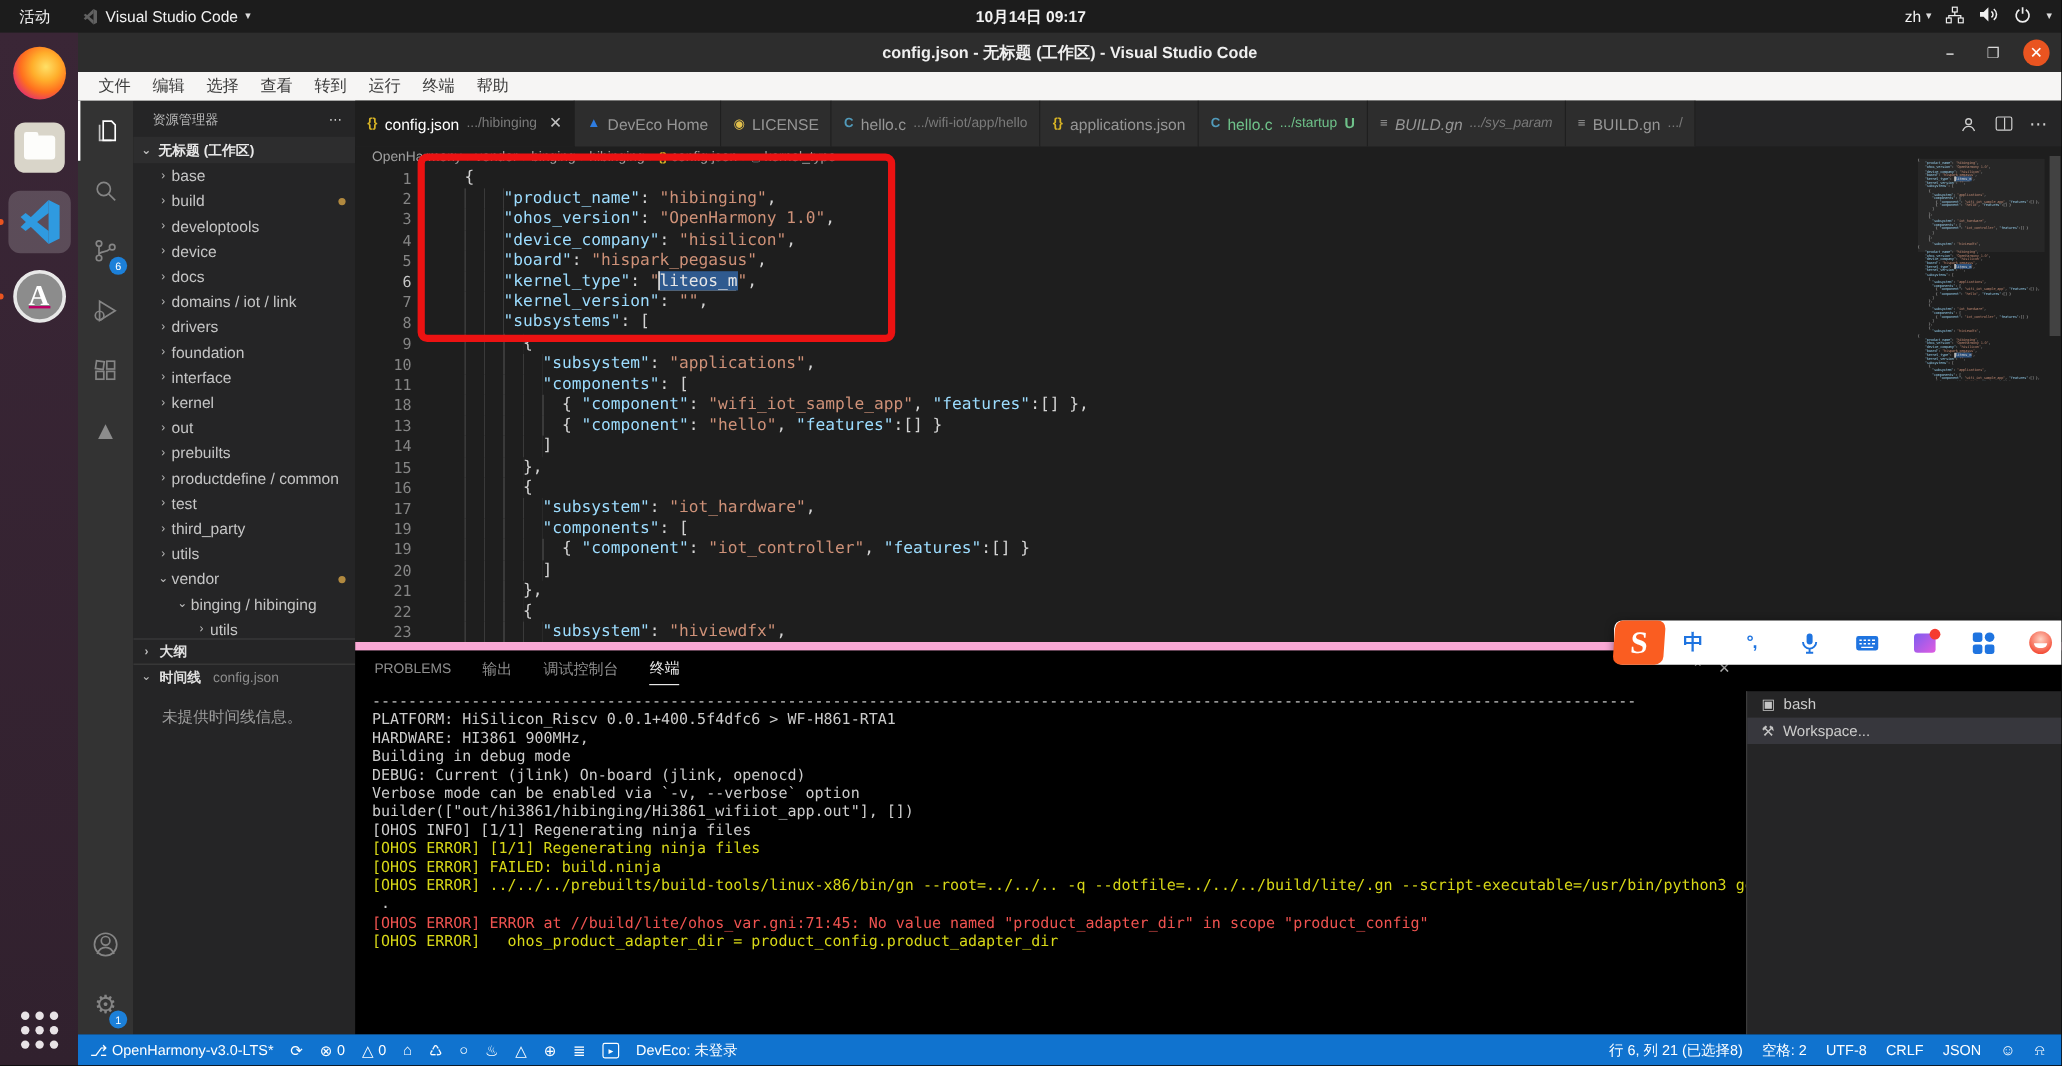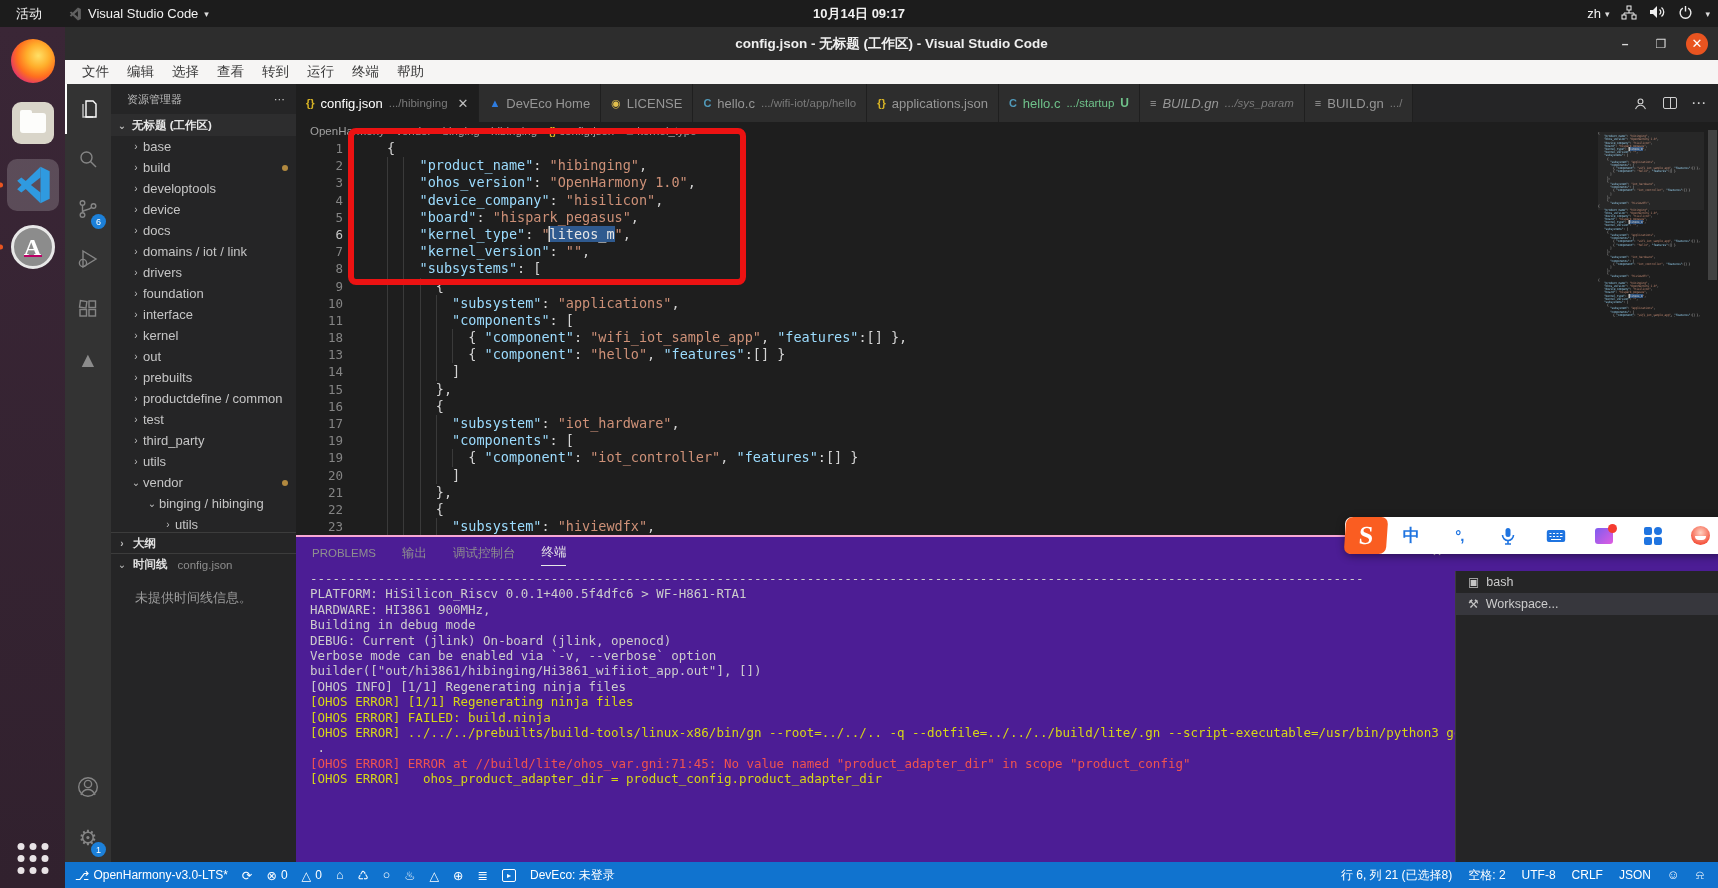--- a/index.html
+++ b/index.html
@@ -114,21 +114,21 @@
   .tk-sel { color:#e6e6e6; background:#2f5a8f; box-shadow:-1.5px 0 0 #d4d4d4; }
 
   .annotation-rect { position:absolute; left:52px; top:6px; width:398px; height:157px;
       border:6px solid #ec1212; border-radius:8px; z-index:8; }
 
   .minimap { position:absolute; right:14px; top:10px; width:106px; height:185px; overflow:hidden; opacity:.85; }
   .mm-line { height:3.2px; white-space:nowrap; font-size:3px; line-height:3.2px; letter-spacing:-.2px; }
   .mm-region { position:absolute; left:0; right:0; top:0; height:78px; background:rgba(255,255,255,.05); }
   .scrollbar-thumb { position:absolute; right:1px; top:8px; width:9px; height:150px; background:rgba(121,121,121,.4); }
 
-  .panel { position:absolute; left:0; top:451px; right:0; bottom:0; background:#4c1d95; border-top:2px solid #f9a8d4; }
+  .panel { position:absolute; left:0; top:451px; right:0; bottom:0; background:#000000; border-top:7px solid #f9a8d4; }
   .panel-tabs { height:30px; display:flex; align-items:center; gap:26px; padding-left:16px; }
   .ptab { font-size:11.5px; color:#8f8f8f; text-transform:uppercase; padding:6px 0 4px; }
   .ptab.zh { text-transform:none; font-size:12.5px; }
   .ptab.active { color:#e7e7e7; border-bottom:1.5px solid #e7e7e7; }
   .panel-actions { margin-left:auto; padding-right:276px; display:flex; gap:12px; color:#cccccc; font-size:12px; }
   .terminal { position:absolute; left:0; top:34px; right:263px; bottom:0; overflow:hidden;
       font-size:12.5px; line-height:15.4px; padding-left:14px; color:#cccccc; }
   .term-line { white-space:pre; }
   .tl-w { color:#cccccc; } .tl-y { color:#d7d717; } .tl-r { color:#ef5350; }
   .term-side { position:absolute; right:0; top:34px; width:263px; bottom:0; background:#252526; border-left:1px solid #3c3c3c; }

